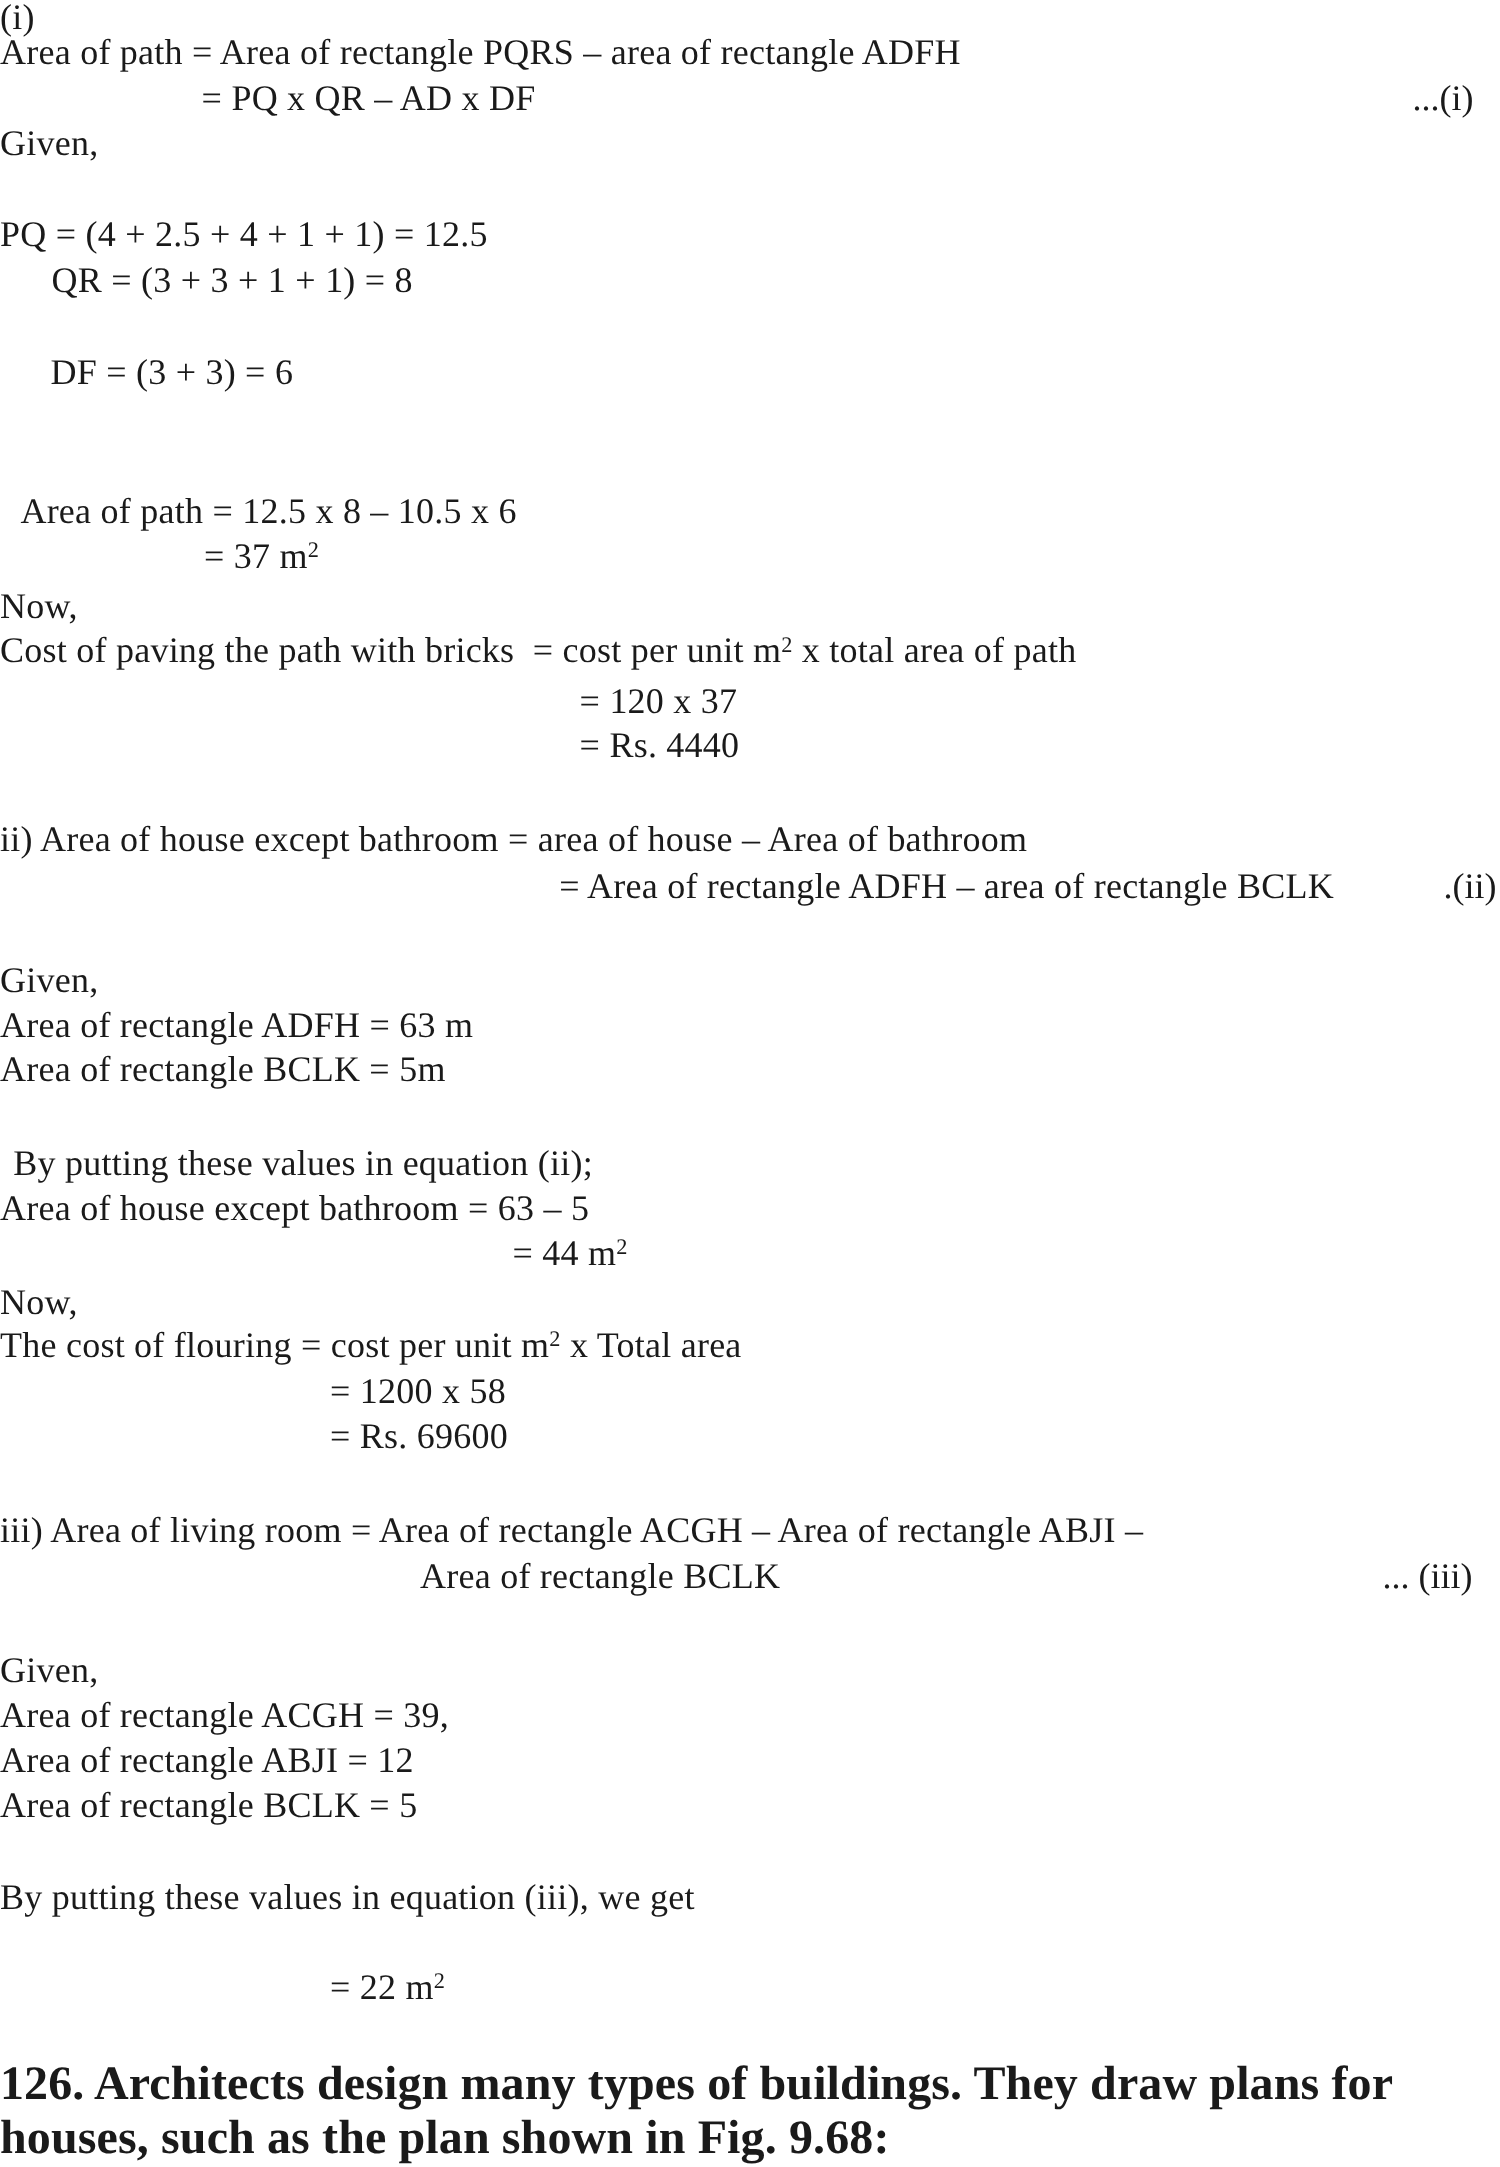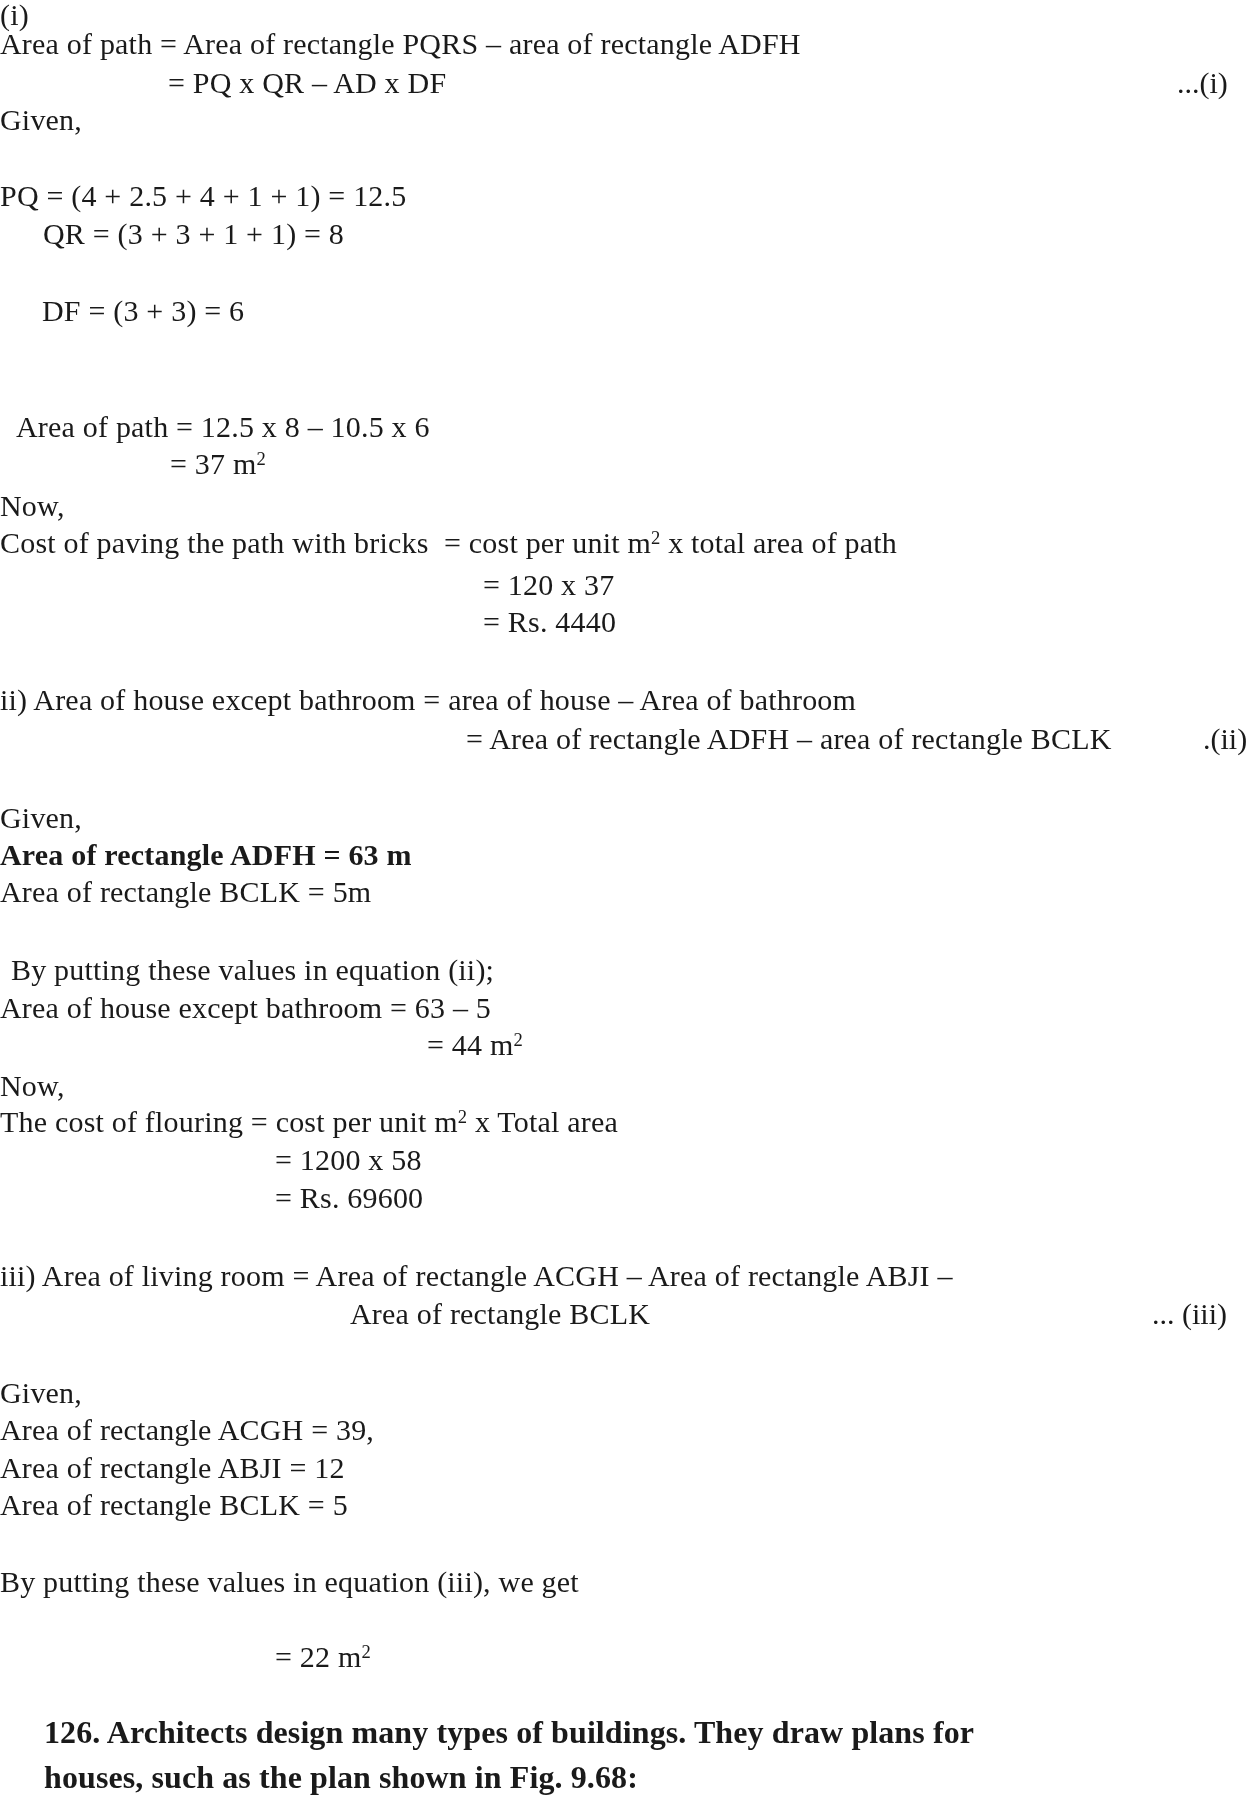--- a/index.html
+++ b/index.html
@@ -18,23 +18,22 @@
   }
   .tline {
     position: absolute;
     white-space: pre;
     font-size: 30px;
     line-height: 1;
     letter-spacing: 0.2px;
   }
   .tline.bold {
     font-weight: 700;
-    font-size: 32px;
+    font-size: 40px;
     letter-spacing: 0.1px;
-    margin-left: 44px;
   }
   .sup {
     font-size: 0.62em;
     position: relative;
     top: -0.5em;
   }
   .eqref {
     position: absolute;
     white-space: pre;
     font-size: 30px;
@@ -46,31 +45,31 @@
 
 <div class="page" style="color: rgb(26, 26, 26); background: rgb(255, 255, 255);">
     <div class="tline" style="top: 0px; left: 0px;"><span>(i)</span></div>
     <div class="tline" style="top: 29px; left: 0px;"><span>Area of path = Area of rectangle PQRS – area of rectangle ADFH</span></div>
     <div class="tline" style="top: 68px; left: 168px;"><span>= PQ x QR – AD x DF</span></div>
     <div class="eqref" style="top: 68px; left: 1177px;">...(i)</div>
     <div class="tline" style="top: 105px; left: 0px;"><span>Given,</span></div>
     <div class="tline" style="top: 181px; left: 0px;"><span>PQ = (4 + 2.5 + 4 + 1 + 1) = 12.5</span></div>
     <div class="tline" style="top: 219px; left: 0px; padding-left: 43px;"><span>QR = (3 + 3 + 1 + 1) = 8</span></div>
     <div class="tline" style="top: 296px; left: 0px; margin-left: 42px;"><span>DF = (3 + 3) = 6</span></div>
-    <div class="tline" style="top: 412px; left: 16px;"><span>Area of path = 12.5 x 8 – 10.5 x 6</span></div>
+    <div class="tline" style="top: 412px; left: 1px; padding-left: 16px;"><span>Area of path = 12.5 x 8 – 10.5 x 6</span></div>
     <div class="tline" style="top: 449px; left: 170px;"><span>= 37 m</span><span class="sup">2</span></div>
     <div class="tline" style="top: 491px; left: 0px;"><span>Now,</span></div>
     <div class="tline" style="top: 528px; left: 0px;"><span>Cost of paving the path with bricks  = cost per unit m</span><span class="sup">2</span><span> x total area of path</span></div>
     <div class="tline" style="top: 570px; left: 483px;"><span>= 120 x 37</span></div>
     <div class="tline" style="top: 607px; left: 483px;"><span>= Rs. 4440</span></div>
     <div class="tline" style="top: 685px; left: 0px;"><span>ii) Area of house except bathroom = area of house – Area of bathroom</span></div>
     <div class="tline" style="top: 724px; left: 466px;"><span>= Area of rectangle ADFH – area of rectangle BCLK</span></div>
     <div class="eqref" style="top: 724px; left: 1203px;">.(ii)</div>
     <div class="tline" style="top: 803px; left: 0px;"><span>Given,</span></div>
-    <div class="tline" style="top: 840px; left: 0px; font-weight: bold;"><span>Area of rectangle ADFH = 63 m</span></div>
+    <div class="tline" style="top: 840px; left: 0px;"><span>Area of rectangle ADFH = 63 m</span></div>
     <div class="tline" style="top: 877px; left: 0px;"><span>Area of rectangle BCLK = 5m</span></div>
     <div class="tline" style="top: 955px; left: 0px; padding-left: 11px;"><span>By putting these values in equation (ii);</span></div>
     <div class="tline" style="top: 993px; left: 0px;"><span>Area of house except bathroom = 63 – 5</span></div>
     <div class="tline" style="top: 1030px; left: 427px;"><span>= 44 m</span><span class="sup">2</span></div>
     <div class="tline" style="top: 1071px; left: 0px;"><span>Now,</span></div>
     <div class="tline" style="top: 1107px; left: 0px;"><span>The cost of flouring = cost per unit m</span><span class="sup">2</span><span> x Total area</span></div>
     <div class="tline" style="top: 1145px; left: 275px;"><span>= 1200 x 58</span></div>
     <div class="tline" style="top: 1183px; left: 275px;"><span>= Rs. 69600</span></div>
     <div class="tline" style="top: 1261px; left: 0px;"><span>iii) Area of living room = Area of rectangle ACGH – Area of rectangle ABJI –</span></div>
     <div class="tline" style="top: 1299px; left: 350px;"><span>Area of rectangle BCLK</span></div>

